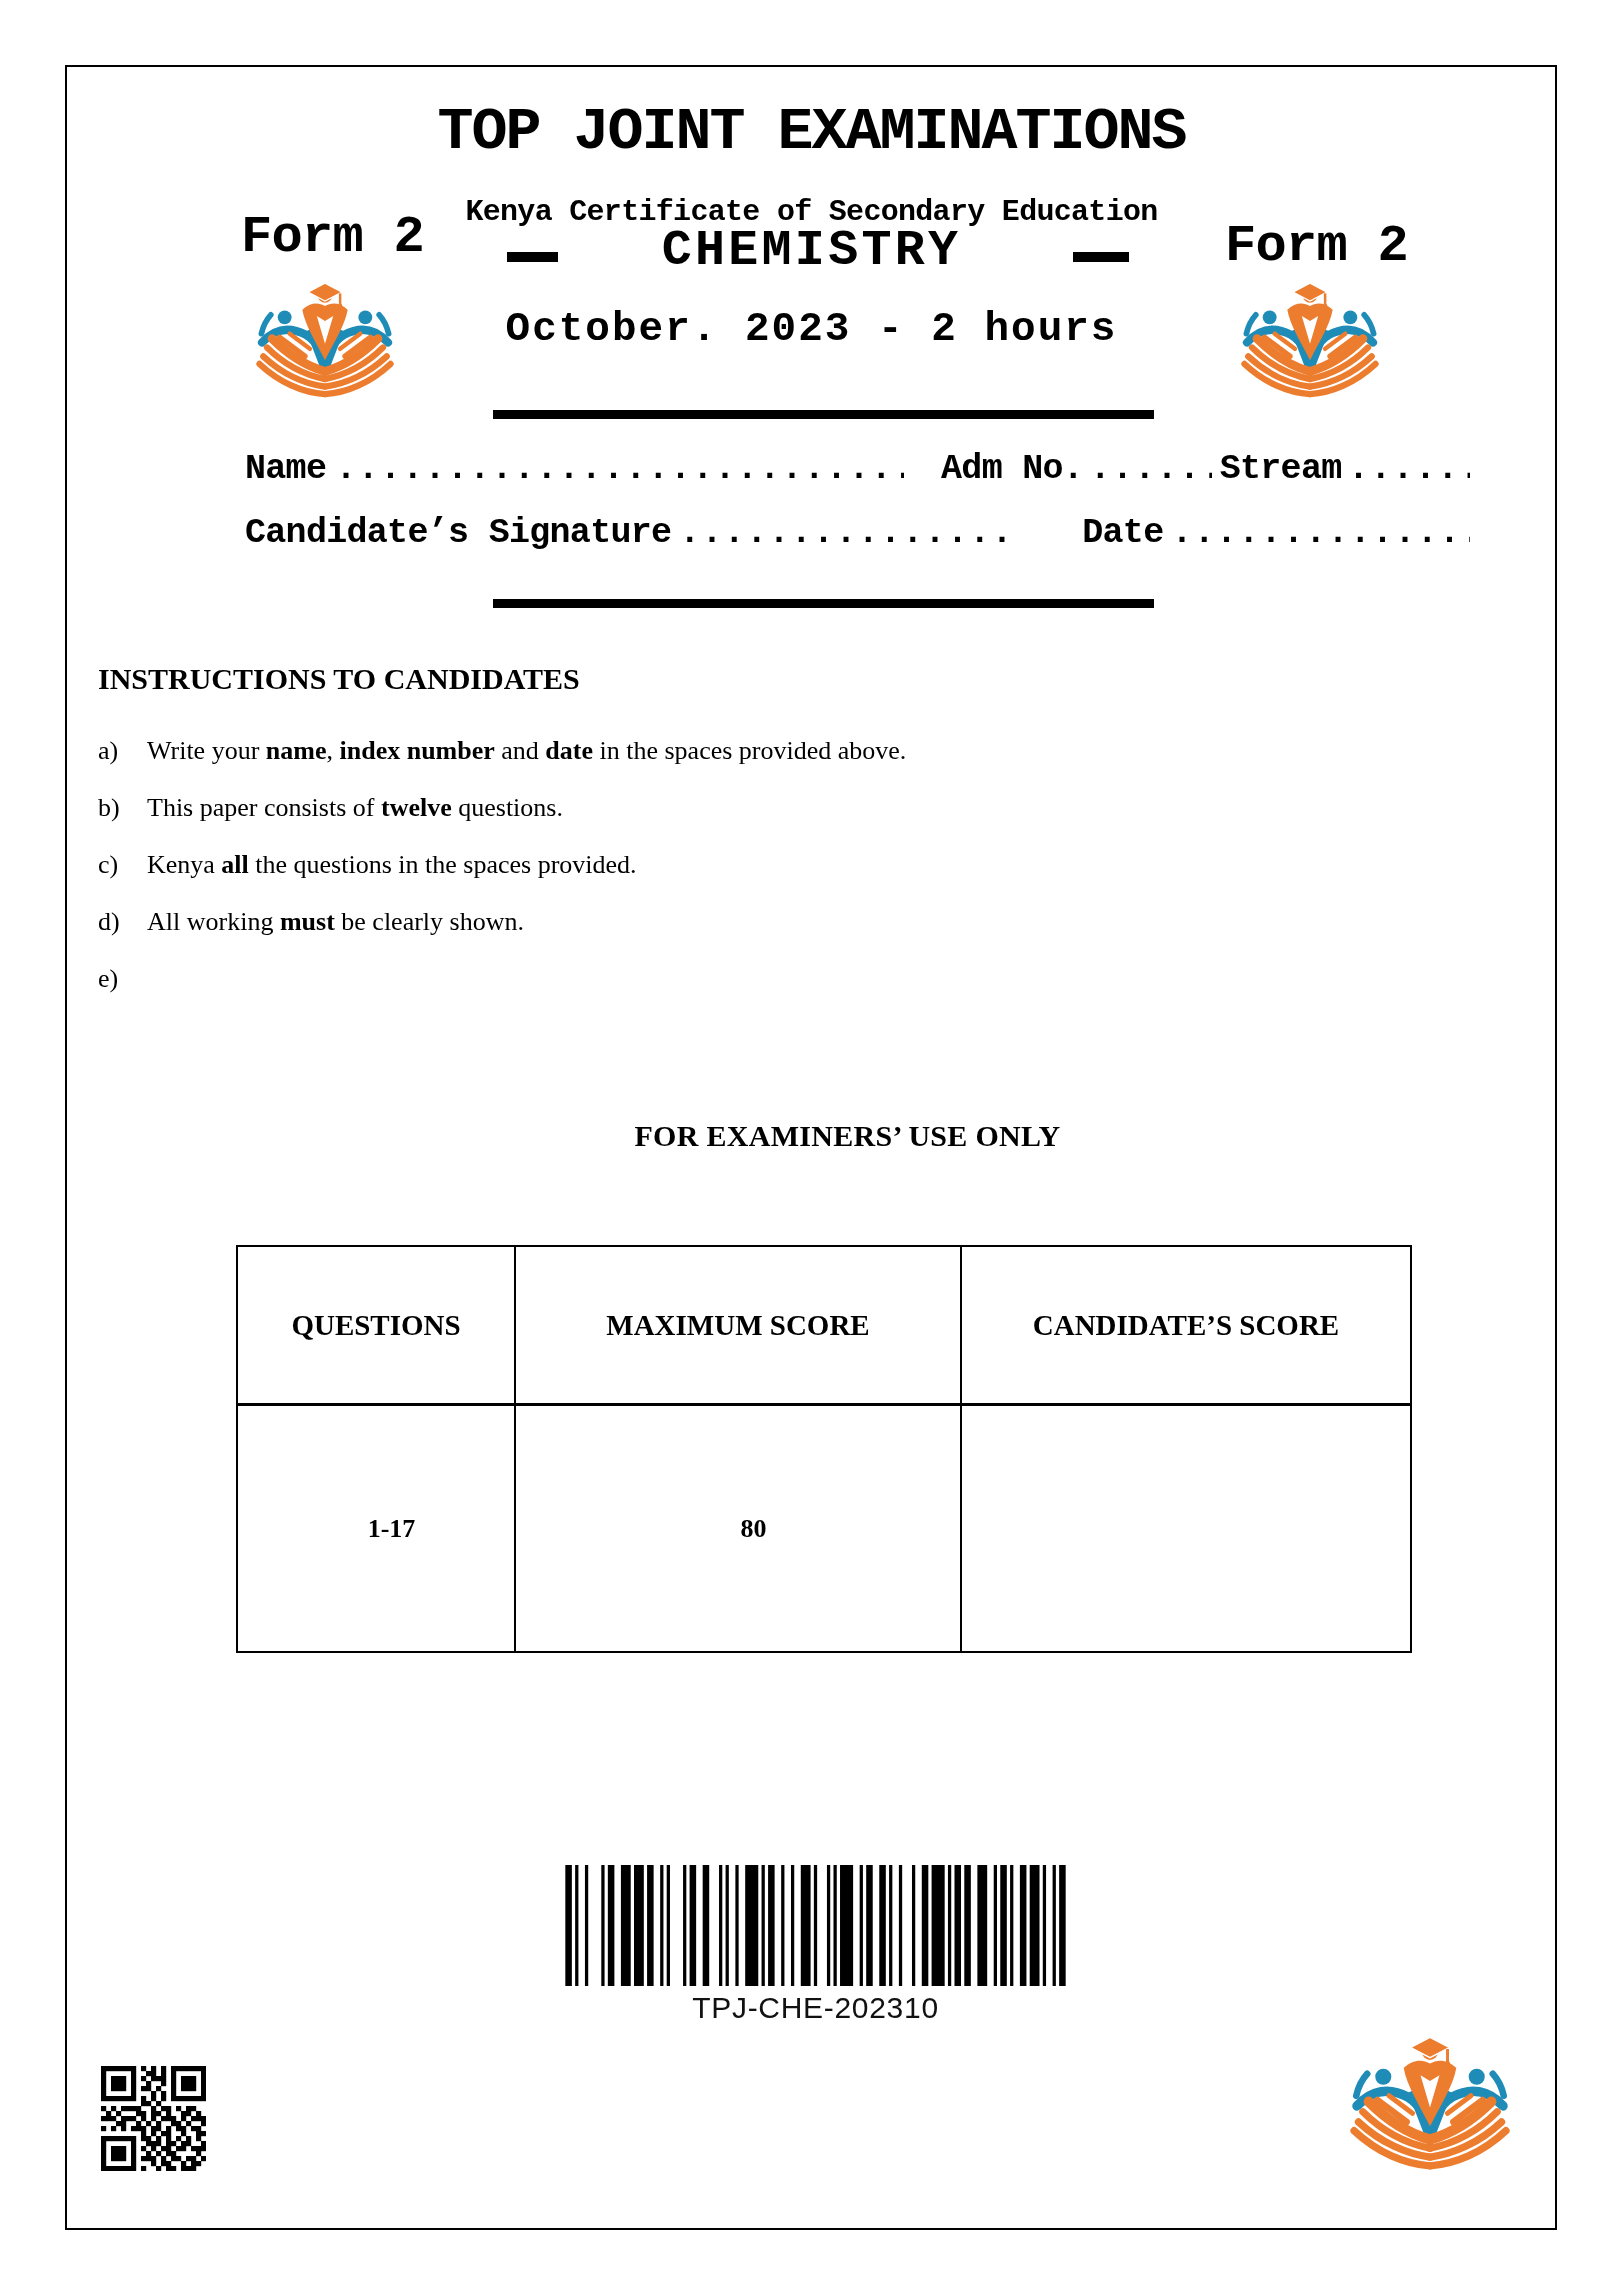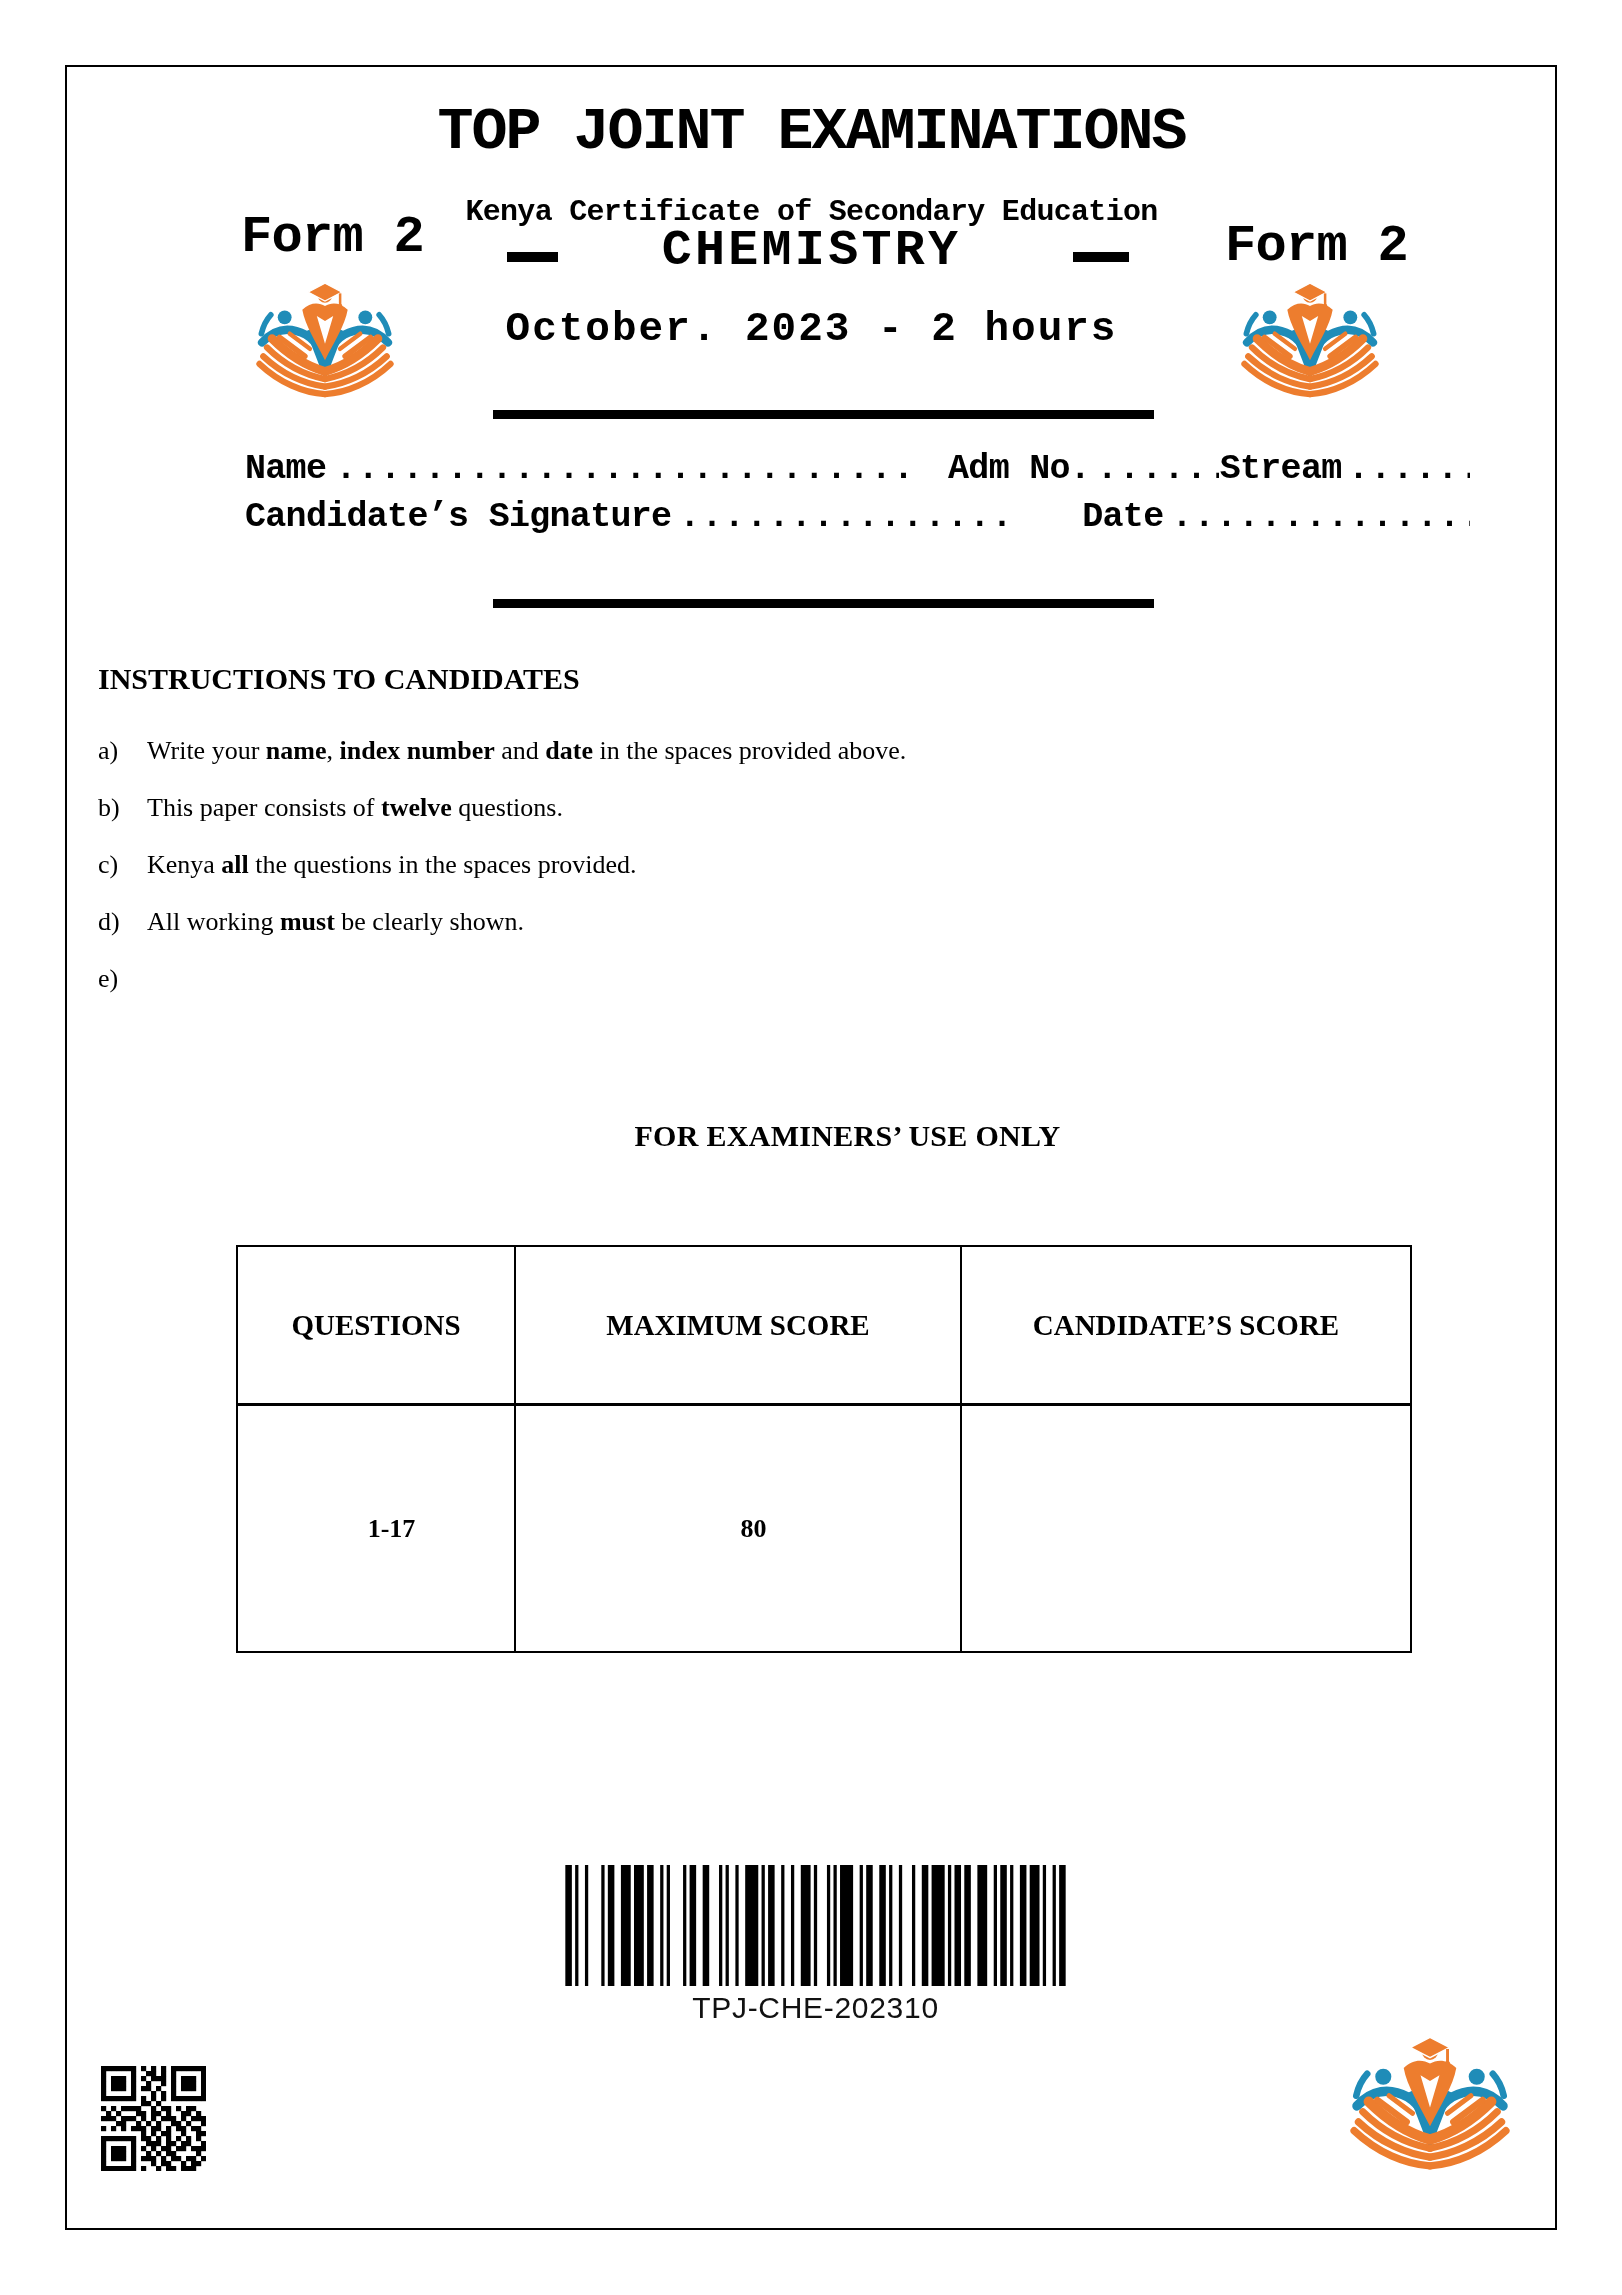--- a/index.html
+++ b/index.html
@@ -37,21 +37,21 @@
   .rule-1 { left:493px; top:410px; width:661px; }
   .rule-2 { left:493px; top:599px; width:661px; }
 
   .fieldrow { position:absolute; left:245px; width:1225px; display:flex; align-items:flex-end;
               font-size:35px; }
   .fieldrow .lbl { white-space:nowrap; }
   .dots { font-weight:700; letter-spacing:1.3px; white-space:nowrap; overflow:hidden;
           flex:0 0 auto; }
   .dots.grow { flex:1 1 0; min-width:0; }
   .row-name { top:449px; }
-  .row-sig  { top:497px;text-align:center; }
+  .row-sig  { top:513px;text-align:center; }
 
   .instr-heading { position:absolute; left:98px; top:662px;
           font-size:30px; font-weight:700; }
   .instr-list { position:absolute; left:98px; top:738px; width:1361px; font-size:26px; }
   .instr-item { display:flex; margin-bottom:31px; line-height:26px; }
   .instr-label { flex:0 0 49px; }
   .instr-text b { font-weight:700; }
 
   .exam-heading { position:absolute; left:36px; top:1119px; width:100%; text-align:center;
           font-size:30px; font-weight:700; letter-spacing:0.3px; }
@@ -143,21 +143,21 @@
       <use href="#tje-logo"></use>
     </svg>
 
   <div class="rule rule-1"></div>
 
   <div class="fieldrow row-name hum">
     <span class="lbl">Name</span>
     <span class="dots grow" style="margin-left:9.2px;">................................................................................</span>
     <span class="lbl" style="margin-left:37px;">Adm No.</span>
     <span class="dots" style="width:122px; margin-left:6.5px;">..............................</span>
-    <span class="lbl" style="margin-left:1px;">Stream</span>
+    <span class="lbl" style="margin-left:8px;">Stream</span>
     <span class="dots" style="width:122px; margin-left:6.5px;">..............................</span>
   </div>
 
   <div class="fieldrow row-sig hum">
     <span class="lbl">Candidate’s Signature</span>
     <span class="dots" style="width:340px; margin-left:7.9px;">............................................................</span>
     <span class="lbl" style="margin-left:63px;">Date</span>
     <span class="dots grow" style="margin-left:7.9px;">............................................................</span>
   </div>
 

